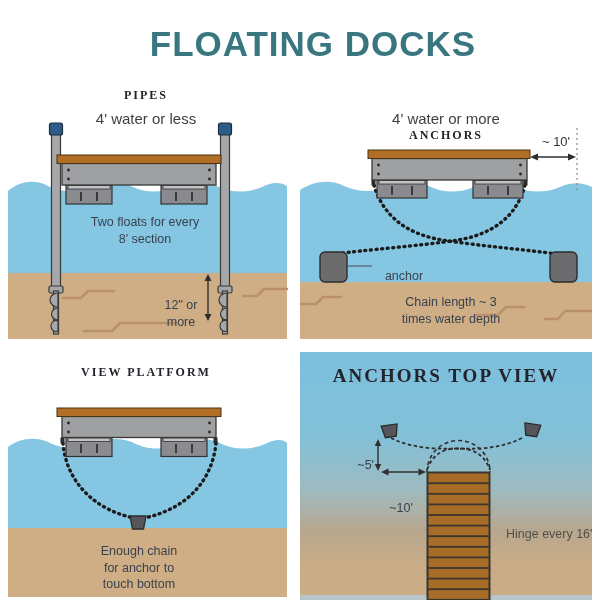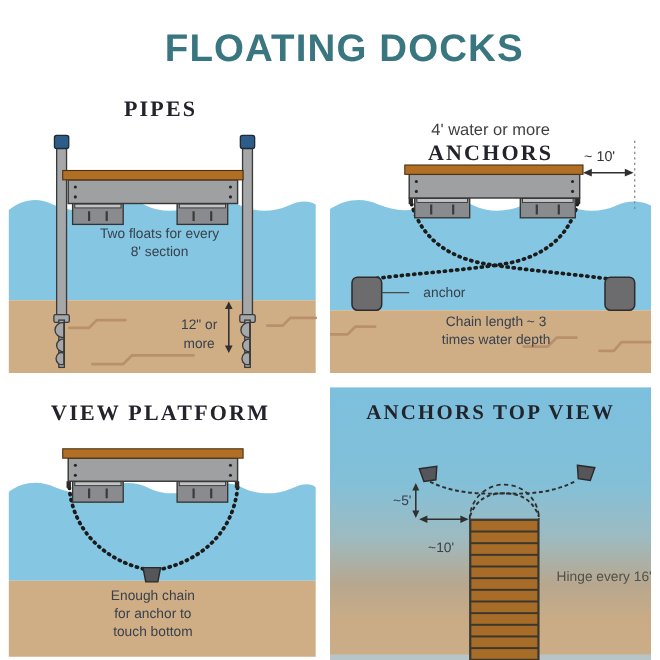--- a/index.html
+++ b/index.html
@@ -12,30 +12,30 @@
   .abs{position:absolute;}
   .main-title{
     left:0;top:24px;width:600px;text-align:center;
     font-size:35px;font-weight:700;letter-spacing:1px;
     color:var(--teal);
     padding-left:13px;
   }
   .stencil{
     font-family:"Liberation Serif", serif;font-weight:700;
     letter-spacing:2px;color:var(--ink);text-align:center;
-    font-size:20px;
+    font-size:12px;
   }
   .subtitle{
     font-size:15px;color:var(--subtitle);text-align:center;
   }
   .note{
-    font-size:12.5px;line-height:16.5px;color:var(--note);text-align:center;
+    font-size:12.5px;line-height:16.5px;color:var(--note);text-align:center;margin-top:10px;
   }
   .dim{
-    font-size:13px;color:#333333;text-align:left;
+    font-size:13px;color:#333333;text-align:center;
   }
   svg{display:block;}
   
   .f-water{fill:var(--water);}
   .f-sand{fill:var(--sand);}
   .s-mark{stroke:var(--sand_mark);stroke-width:2.5;fill:none;stroke-linejoin:round;stroke-linecap:round;}
   .f-wood{fill:var(--wood);stroke:var(--wood_edge);stroke-width:1;}
   .f-frame{fill:var(--metal_gray);stroke:#383838;stroke-width:1.3;}
   .f-float{fill:var(--float_gray);stroke:#333333;stroke-width:1.2;}
   .f-lip{fill:var(--float_lip);stroke:#333333;stroke-width:0.8;}
@@ -236,20 +236,21 @@
     <g>
       <line class="arrow" x1="86" y1="120" x2="121" y2="120"></line>
       <polygon class="arrowhead" points="81,120 88.5,116.6 88.5,123.4"></polygon>
       <polygon class="arrowhead" points="126,120 118.5,116.6 118.5,123.4"></polygon>
     </g>
   </svg>
 
   <div class="abs main-title">FLOATING DOCKS</div>
 
   <div class="abs stencil" style="left:0;top:88px;width:292px;">PIPES</div>
+  <div class="abs subtitle" style="left:0;top:110px;width:292px;">4' water or less</div>
   <div class="abs note" style="left:70px;top:204px;width:150px;">
     <div>Two floats for every</div>
     <div>8' section</div>
   </div>
   <div class="abs note" style="left:157px;top:287px;width:48px;">
     <div>12" or</div>
     <div>more</div>
   </div>
 
   <div class="abs stencil" style="left:300px;top:88px;width:292px;margin-top:40px;">ANCHORS</div>

